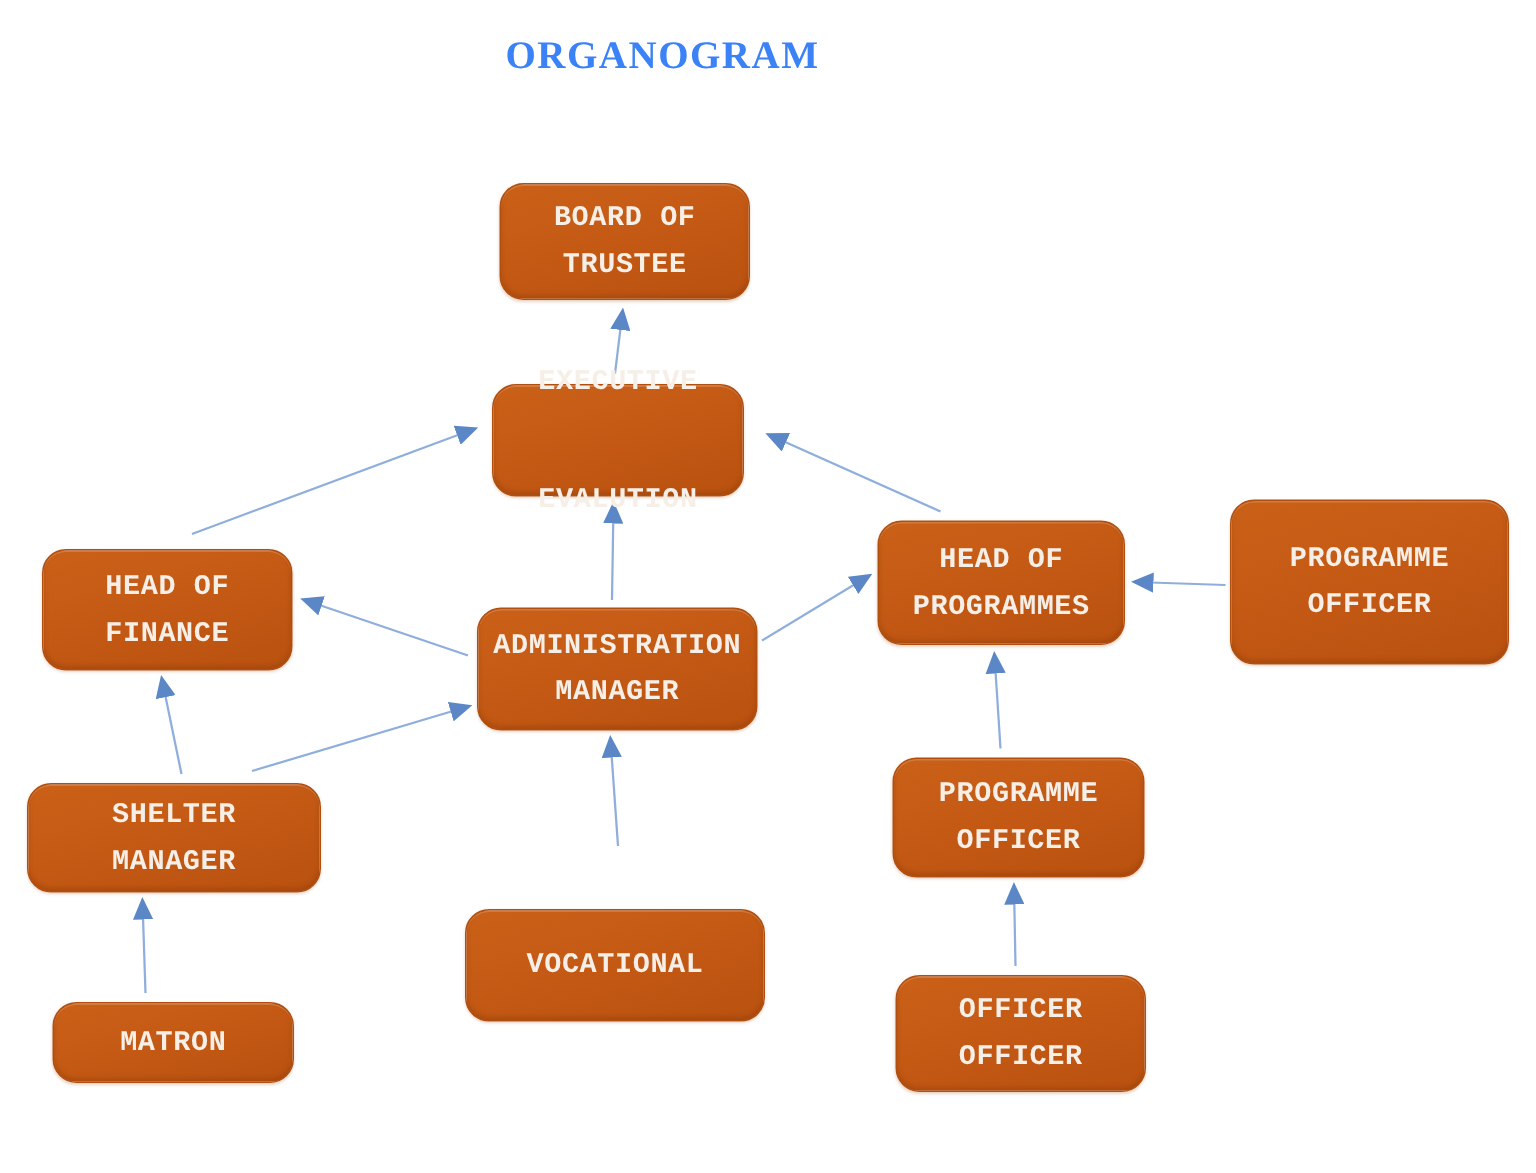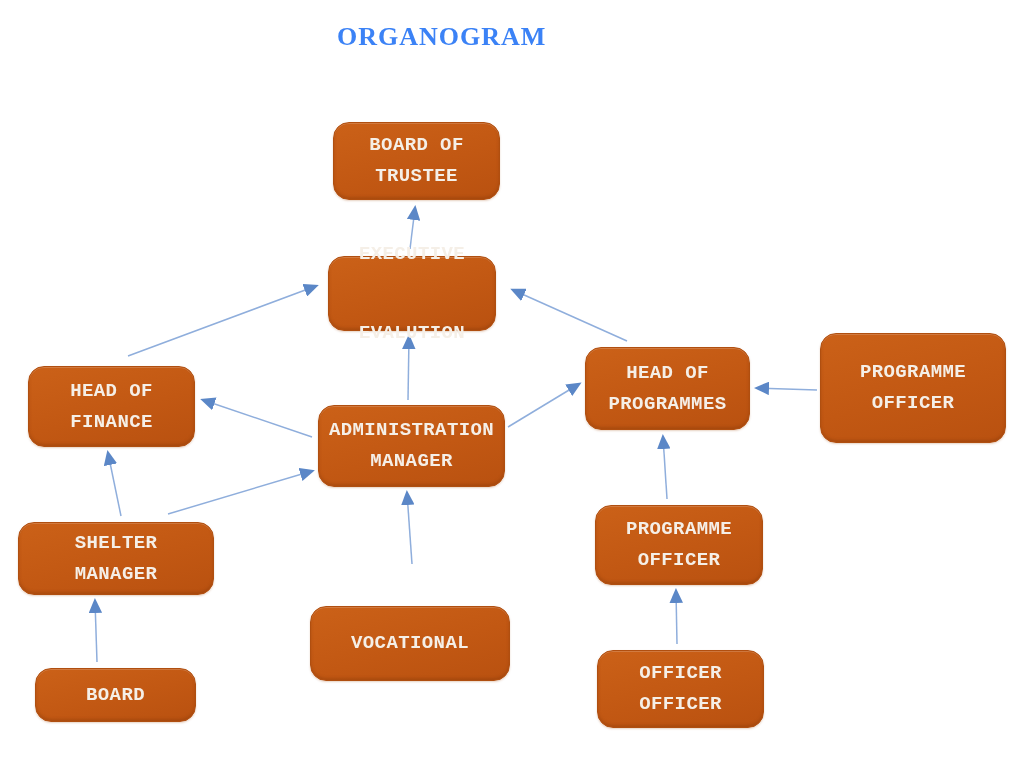--- a/index.html
+++ b/index.html
@@ -108,20 +108,20 @@
         <span class="node-line">MANAGER</span>
       </div>
       <div class="node" style="left: 310px; top: 570px; width: 200px; height: 75px; margin-top: 36px;">
         <span class="node-line">VOCATIONAL</span>
       </div>
       <div class="node" style="left: 595px; top: 505px; width: 168px; height: 80px;">
         <span class="node-line">PROGRAMME</span>
         <span class="node-line">OFFICER</span>
       </div>
       <div class="node" style="left: 35px; top: 668px; width: 161px; height: 54px;">
-        <span class="node-line">BOARD</span>
+        <span class="node-line">MATRON</span>
       </div>
       <div class="node" style="left: 597px; top: 650px; width: 167px; height: 78px;">
         <span class="node-line">OFFICER</span>
         <span class="node-line">OFFICER</span>
       </div>
     </div>
 </div>
 
 </body></html>

